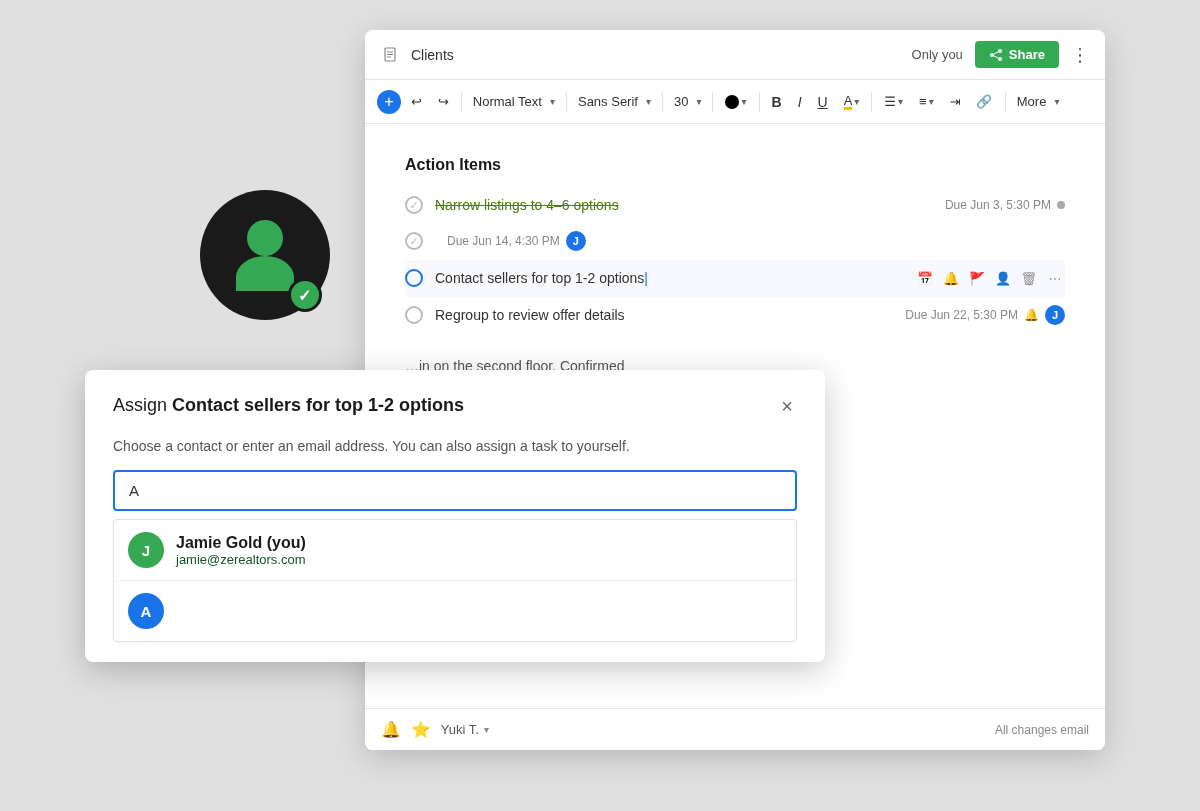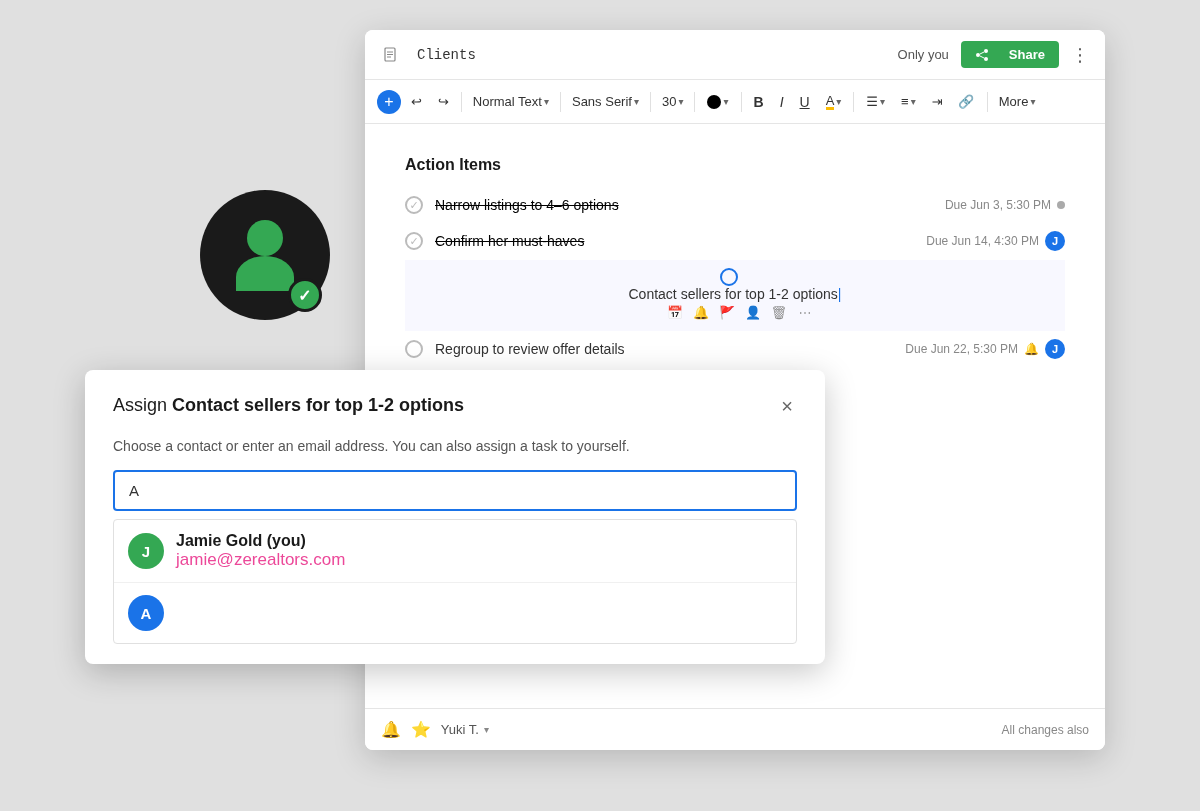--- a/index.html
+++ b/index.html
@@ -33,23 +33,22 @@
       padding: 0 16px;
       height: 50px;
       border-bottom: 1px solid #e5e5e5;
       background: #fff;
       flex-shrink: 0;
     }
 
     .titlebar-left {
       display: flex;
       align-items: center;
-      gap: 16px;
+      gap: 10px;
       flex: 1;
-      font-family: Liberation Mono, monospace;
     }
 
     .doc-icon {
       width: 20px;
       height: 20px;
       color: #888;
       display: flex;
       align-items: center;
       justify-content: center;
     }
@@ -75,21 +74,21 @@
       background: #34a853;
       color: #fff;
       border: none;
       border-radius: 4px;
       padding: 6px 14px;
       font-size: 13px;
       font-weight: 600;
       cursor: pointer;
       display: flex;
       align-items: center;
-      gap: 20px;
+      gap: 6px;
     }
 
     .more-dots {
       color: #555;
       font-size: 18px;
       cursor: pointer;
       display: flex;
       align-items: center;
     }
 
@@ -138,21 +137,21 @@
       height: 20px;
       background: #e0e0e0;
       margin: 0 2px;
     }
 
     .toolbar-select {
       font-size: 13px;
       color: #333;
       display: flex;
       align-items: center;
-      gap: 2px;
+      gap: 8px;
       cursor: pointer;
       padding: 3px 5px;
       border-radius: 3px;
     }
 
     .chevron-down {
       font-size: 10px;
       color: #666;
     }
 
@@ -224,21 +223,21 @@
     }
 
     .task-text {
       flex: 1;
       font-size: 14px;
       color: #333;
     }
 
     .task-text.strikethrough {
       text-decoration: line-through;
-      color: #000000;
+      color: #4d7c0f;
     }
 
     @keyframes blink { 0%,100%{opacity:1} 50%{opacity:0} }
 
     .task-meta {
       font-size: 12px;
       color: #888;
       margin-left: 12px;
       display: flex;
       align-items: center;
@@ -435,21 +434,21 @@
       align-items: center;
       justify-content: center;
       font-size: 15px;
       font-weight: 700;
       color: #fff;
       flex-shrink: 0;
     }
 
     .contact-info { flex: 1; }
     .contact-name { font-size: 16px; font-weight: 600; color: #1a1a1a; }
-    .contact-email { font-size: 17px; color: #ec4899; }
+    .contact-email { font-size: 13px; color: #14532d; }
   </style>
 </head>
 <body>
 
 <div style="position:absolute;top:0;left:0;width:1200px;height:811px;background:#e0e0e0;border-radius:0;"></div>
 
 <div class="user-avatar-circle">
   <div class="user-avatar-inner">
     <div class="avatar-head"></div>
     <div class="avatar-body"></div>
@@ -546,28 +545,27 @@
         <div class="task-checkbox done">✓</div>
         <span class="task-text strikethrough">Narrow listings to 4–6 options</span>
         <div class="task-meta">
           <span>Due Jun 3, 5:30 PM</span>
           <span style="width:8px;height:8px;background:#aaa;border-radius:50%;display:inline-block;"></span>
         </div>
       </li>
 
       <li class="task-item">
         <div class="task-checkbox done">✓</div>
-        <span class="task-text strikethrough">Confirm her must-haves</span>
         <div class="task-meta">
           <span>Due Jun 14, 4:30 PM</span>
           <div class="avatar-small avatar-blue">J</div>
         </div>
       </li>
 
-      <li class="task-item" style="background:#f8f8ff;flex-direction:column;">
+      <li class="task-item" style="background:#f8f8ff;">
         <div class="task-checkbox active"></div>
         <span class="task-text">Contact sellers for top 1-2 options<span style="color:#1a73e8;font-weight:300;">|</span></span>
         <div class="task-actions">
           <span class="task-action-icon">📅</span>
           <span class="task-action-icon bell-blue">🔔</span>
           <span class="task-action-icon flag-red">🚩</span>
           <span class="task-action-icon">👤</span>
           <span class="task-action-icon">🗑</span>
           <span class="task-action-icon">⋯</span>
         </div>
@@ -590,21 +588,21 @@
 
   <div class="editor-footer">
     <div class="footer-left">
       <span style="color:#666;font-size:16px;">🔔</span>
       <span style="color:#666;font-size:16px;">⭐</span>
       <div class="footer-user">
         <span>Yuki T.</span>
         <span style="font-size:10px;color:#888;">▾</span>
       </div>
     </div>
-    <div class="footer-right">All changes also</div>
+    <div class="footer-right">All changes email</div>
   </div>
 </div>
 
 <div class="assign-modal">
   <div class="modal-header">
     <div class="modal-title">
       <span>Assign </span><strong>Contact sellers for top 1-2 options</strong>
     </div>
     <button class="modal-close">×</button>
   </div>

